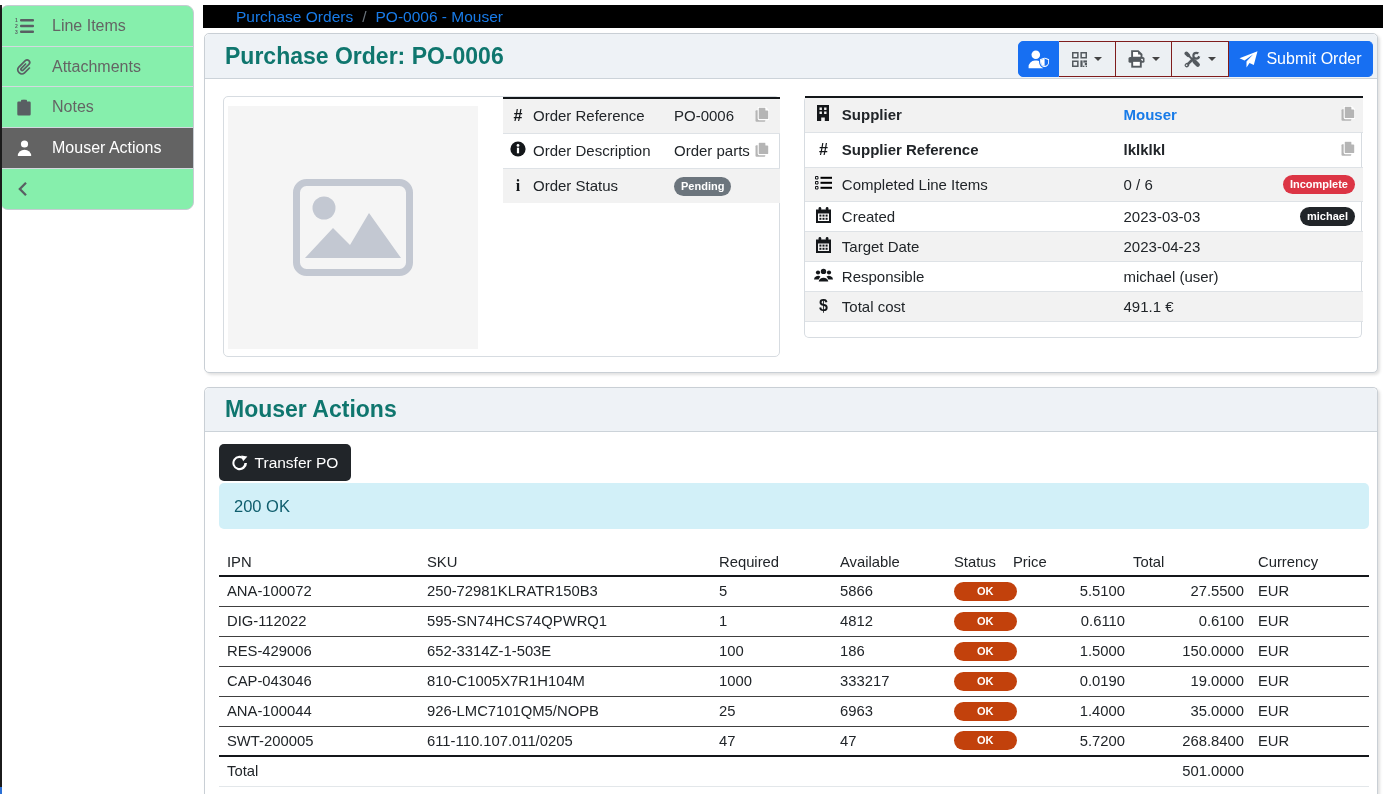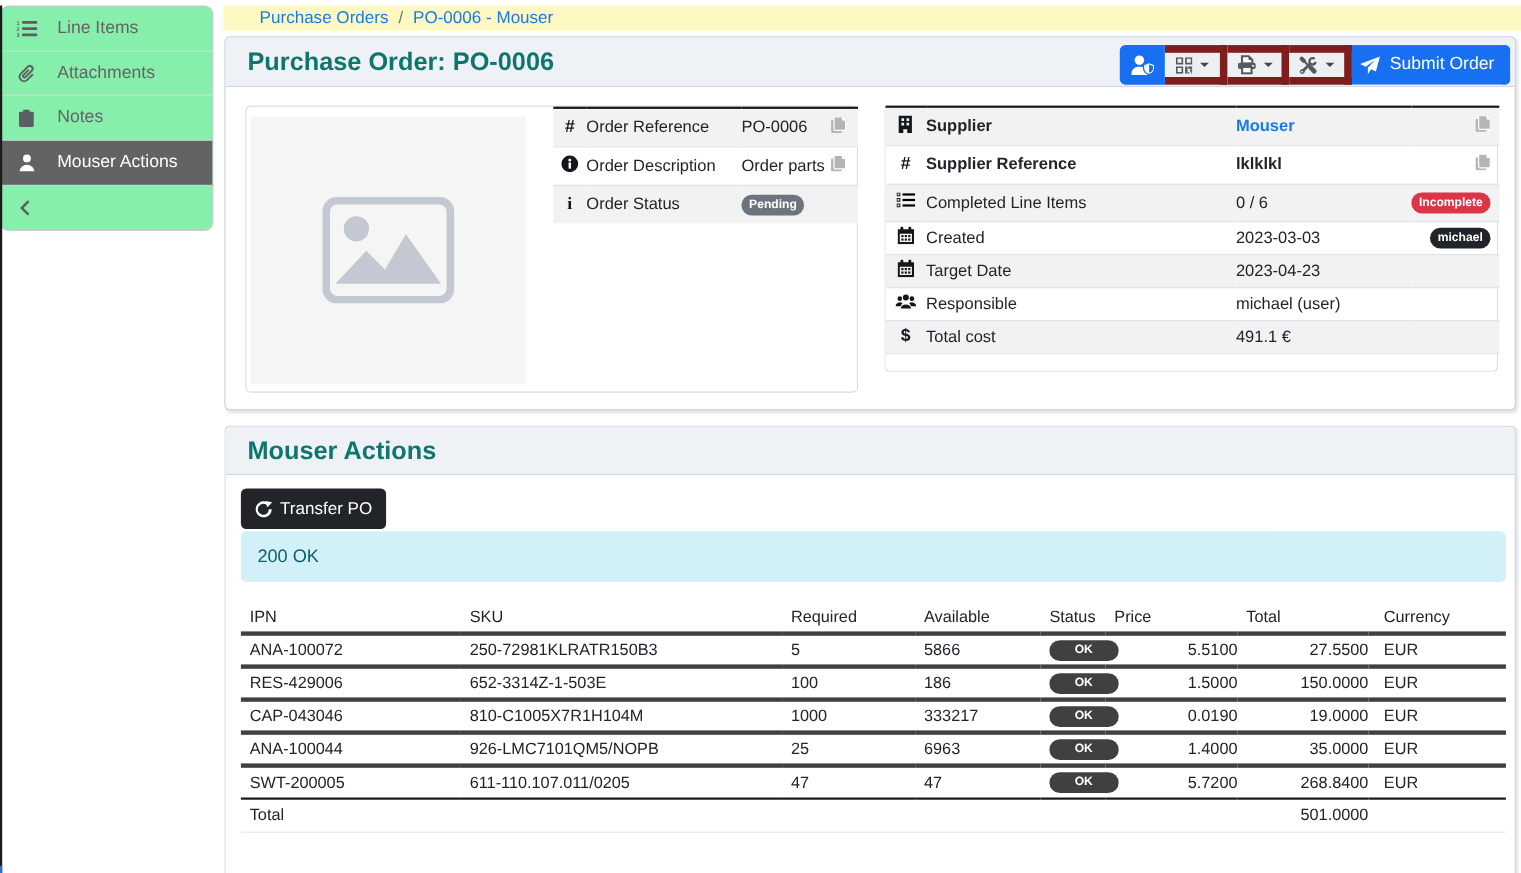--- a/index.html
+++ b/index.html
@@ -14,41 +14,41 @@
   border-bottom:1px solid #d3d9df; color:#646464; font-size:16px; }
 .sb-item:last-child { border-bottom:none; }
 .sb-item .ic { width:20px; margin-left:13px; display:flex; justify-content:center; }
 .sb-item .tx { margin-left:18px; }
 .sb-item.active { background:#636363; color:#fff; }
 .sb-item.active .ic svg { fill:#fff; }
 .sb-item svg { fill:#595f63; }
 
 
 .crumbbar { position:absolute; left:203px; top:5px; right:0; height:23px;
-  background:#fef9c3; display:flex; align-items:center; font-size:15.5px; }
+  background:#000000; display:flex; align-items:center; font-size:15.5px; }
 .crumbbar .inner { margin-left:33px; }
 .crumbbar .sep { color:#6c757d; margin:0 9px; }
 
 
 .panel { position:absolute; left:204px; width:1174px; background:#fff;
   border:1px solid #c9cfd5; border-radius:5px; box-shadow:2px 2px 3px rgba(0,0,0,.12); }
 .p1 { top:33px; height:340px; }
 .p2 { top:387px; height:420px; border-bottom:none; border-bottom-left-radius:0; border-bottom-right-radius:0;}
 .phead { background:#eef2f6; border-bottom:1px solid #ccd3d9; display:flex; align-items:center;
   border-top-left-radius:5px; border-top-right-radius:5px; }
 .p1 .phead { height:45px; }
 .p2 .phead { height:44px; }
 .ptitle { margin-left:20px; font-weight:bold; color:#0f766e; }
 .p1 .ptitle { font-size:23px; }
 .p2 .ptitle { font-size:23px; }
 
 
 .btngroup { position:absolute; right:4px; top:7px; height:36px; display:flex; }
 .btn { height:36px; display:flex; align-items:center; justify-content:center;
-  border:7px solid #7f1d1d; background:#ecf0f3; }
+  border:1px solid #7f1d1d; background:#ecf0f3; }
 .btn + .btn { border-left:none; }
 .btn.blue { background:#176ff2; border-color:#176ff2; color:#fff; }
 .btn.first { border-top-left-radius:5px; border-bottom-left-radius:5px; }
 .btn.last { border-top-right-radius:5px; border-bottom-right-radius:5px; }
 .caret { width:0; height:0; border-left:4px solid transparent; border-right:4px solid transparent;
   border-top:4.5px solid #444; margin-left:7px; }
 .btn svg { fill:#545a5f; }
 .btn.blue svg { fill:#fff; }
 .submit-txt { font-size:16px; margin-left:8px; }
 
@@ -72,35 +72,35 @@
 .tR td { height:30px; }
 .tR tr.tall td { height:35px;font-weight:bold; } .tR tr.t34 td { height:34px; }
 .copyic { display:inline-block; }
 
 
 .badge { display:inline-block; color:#fff; font-weight:bold; font-size:11px;
   padding:4px 7px; border-radius:10px; line-height:1; }
 .badge.gray { background:#6c757d; }
 .badge.red { background:#dc3545; }
 .badge.dark { background:#212529; }
-.badge.green { background:#404040; padding:4px 23px; }
+.badge.green { background:#c2410c; padding:4px 23px; }
 
 
 .transfer { position:absolute; left:14px; top:56px; width:132px; height:37px;
   background:#212529; border-radius:5px; color:#fff; font-size:15.5px;
   display:flex; align-items:center; justify-content:center; }
 .alert { position:absolute; left:14px; top:95px; width:1150px; height:46px;
   background:#d2f0f8; border-radius:5px; color:#0f5e6d; font-size:16.5px;
   display:flex; align-items:center; }
 .alert span { margin-left:15px; }
 
 .btable { position:absolute; left:14px; top:160px; width:1150px; border-collapse:collapse;
   font-size:14.8px; table-layout:fixed; }
 .btable th { text-align:left; font-weight:normal; border-bottom:2px solid #14171a; height:28px; padding:0 0 0 8px;}
-.btable td { border-top:4px solid #404040; height:30px; padding:0 0 0 8px; }
+.btable td { border-top:1px solid #404040; height:30px; padding:0 0 0 8px; }
 .btable tr.totrow td { border-top:2px solid #14171a; }
 .btable .r { text-align:right; }
 .btable th.r { text-align:left; }
 .totrow td { border-bottom:1px solid #e3e7ea; }
 </style>
 </head>
 <body>
 
 <div class="sidebar">
   <div class="sb-item">
@@ -397,20 +397,30 @@
           <td>ANA-100072</td>
           <td>250-72981KLRATR150B3</td>
           <td>5</td>
           <td>5866</td>
           <td><span class="badge green">OK</span></td>
           <td class="r">5.5100</td>
           <td class="r">27.5500</td>
           <td style="padding-left:14px">EUR</td>
         </tr>
     <tr>
+          <td>DIG-112022</td>
+          <td>595-SN74HCS74QPWRQ1</td>
+          <td>1</td>
+          <td>4812</td>
+          <td><span class="badge green">OK</span></td>
+          <td class="r">0.6110</td>
+          <td class="r">0.6100</td>
+          <td style="padding-left:14px">EUR</td>
+        </tr>
+    <tr>
           <td>RES-429006</td>
           <td>652-3314Z-1-503E</td>
           <td>100</td>
           <td>186</td>
           <td><span class="badge green">OK</span></td>
           <td class="r">1.5000</td>
           <td class="r">150.0000</td>
           <td style="padding-left:14px">EUR</td>
         </tr>
     <tr>

